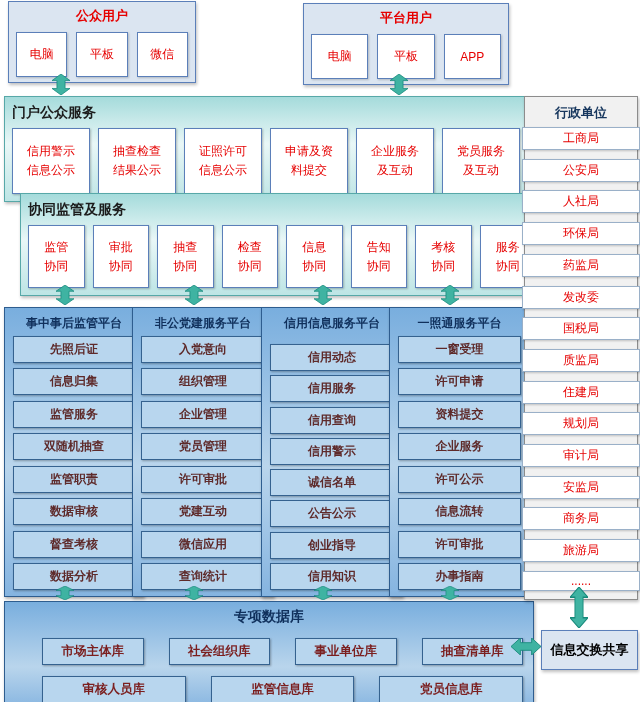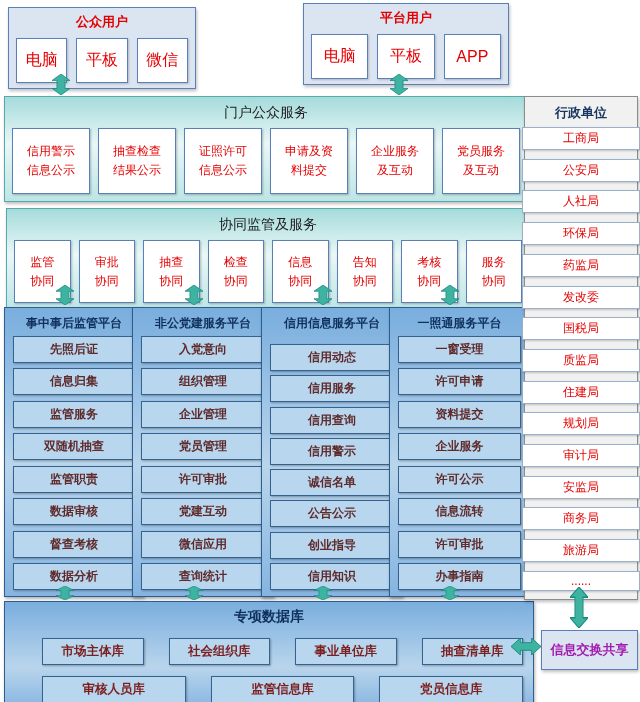--- a/index.html
+++ b/index.html
@@ -3,25 +3,25 @@
 <meta charset="utf-8">
 <style>
   html,body{margin:0;padding:0;}
   body{font-family:"Liberation Sans","DejaVu Sans",sans-serif;background:#ffffff;}
   #canvas{position:relative;width:640px;height:702px;background:#ffffff;overflow:hidden;}
 
   
   .user-box{position:absolute;background:#dbe5f1;border:1px solid #5b7fb9;box-shadow:1px 2px 3px rgba(0,0,0,.25);padding:5px 7px;display:flex;flex-direction:column;}
   .user-title{color:#e60000;font-weight:bold;font-size:13px;text-align:center;margin-bottom:7px;}
   .device-row{display:flex;gap:9px;flex:1;}
-  .device{flex:1;background:#ffffff;border:1px solid #5b7fb9;color:#e60000;font-size:16px;text-align:center;padding:3px 0;box-shadow:1px 1px 2px rgba(0,0,0,.2);display:flex;align-items:center;justify-content:center;}
+  .device{flex:1;background:#ffffff;border:1px solid #5b7fb9;color:#e60000;font-size:12px;text-align:center;padding:3px 0;box-shadow:1px 1px 2px rgba(0,0,0,.2);display:flex;align-items:center;justify-content:center;}
 
   
   .teal-section{position:absolute;border:1px solid #57a8a8;background:linear-gradient(180deg,#a5dbdb 0%,#e9f7f7 45%,#bde5e5 100%);box-shadow:1px 2px 3px rgba(0,0,0,.25);padding:4px 7px 7px;display:flex;flex-direction:column;}
-  .teal-title{text-align:center;font-size:14px;font-weight:normal;color:#1c1c1c;padding:3px 0 6px;}
+  .teal-title{font-size:14px;font-weight:bold;color:#1c1c1c;padding:3px 0 6px;}
   .teal-items{flex:1;display:flex;gap:8px;align-items:stretch;}
   .teal-item{flex:1;background:#ffffff;border:1px solid #5b7fb9;color:#e60000;font-size:12px;line-height:1.55;text-align:center;display:flex;align-items:center;justify-content:center;white-space:pre-line;box-shadow:1px 1px 2px rgba(0,0,0,.25);padding:2px 0;}
 
   
   .platform{position:absolute;top:307px;height:278px;border:1px solid #2e5d8f;background:linear-gradient(180deg,#79aede 0%,#b9d5ec 55%,#85b4e0 100%);box-shadow:1px 2px 3px rgba(0,0,0,.3);padding:4px 8px 6px;display:flex;flex-direction:column;}
   .platform-title{text-align:center;color:#10305c;font-weight:bold;font-size:12px;padding:3px 0 4px;white-space:nowrap;}
   .platform-items{flex:1;display:flex;flex-direction:column;justify-content:space-between;}
   .platform-item{height:25px;background:#b8d6ee;border:1px solid #35628f;color:#5e2a2a;font-size:12px;font-weight:bold;display:flex;align-items:center;justify-content:center;box-shadow:1px 1px 2px rgba(0,0,0,.3);}
 
   
@@ -31,32 +31,32 @@
   .db-row{display:flex;gap:25px;padding-left:27px;}
   .db-item{flex:1;height:25px;background:#b8d6ee;border:1px solid #35628f;color:#7b1f1f;font-weight:bold;font-size:12.5px;display:flex;align-items:center;justify-content:center;box-shadow:1px 1px 2px rgba(0,0,0,.3);}
 
   
   .admin{position:absolute;left:524px;top:96px;width:112px;height:489px;background:#f1f1f1;border:1px solid #8c8c8c;box-shadow:1px 2px 3px rgba(0,0,0,.25);display:flex;flex-direction:column;align-items:center;padding:5px 0 8px;}
   .admin-title{color:#17375e;font-weight:bold;font-size:13px;padding:2px 0 5px;}
   .admin-items{flex:1;display:flex;flex-direction:column;justify-content:space-between;align-items:center;width:100%;}
   .admin-item{width:82px;background:#ffffff;border:1px solid #9ab0c8;color:#e60000;font-size:12px;text-align:center;padding:2px 17px;box-shadow:1px 1px 2px rgba(0,0,0,.2);}
 
   
-  .exchange{position:absolute;left:541px;top:630px;width:95px;height:38px;background:#dbe5f1;border:1px solid #5b7fb9;color:#a21caf;font-weight:bold;font-size:13px;display:flex;align-items:center;justify-content:center;box-shadow:1px 2px 3px rgba(0,0,0,.25);}
+  .exchange{position:absolute;left:541px;top:630px;width:95px;height:38px;background:#dbe5f1;border:1px solid #5b7fb9;color:#000000;font-weight:bold;font-size:13px;display:flex;align-items:center;justify-content:center;box-shadow:1px 2px 3px rgba(0,0,0,.25);}
 
   
   .arrow{position:absolute;}
   .arrow svg{display:block;width:100%;height:100%;}
 </style>
 </head>
 <body>
 
 <div id="canvas">
 
-  <div class="user-box" style="left:8px;top:7px;width:172px;height:70px;">
+  <div class="user-box" style="left:8px;top:1px;width:172px;height:70px;">
     <div class="user-title">公众用户</div>
     <div class="device-row">
       <div class="device">电脑</div>
       <div class="device">平板</div>
       <div class="device">微信</div>
     </div>
   </div>
 
   <div class="user-box" style="left:303px;top:3px;width:190px;height:70px;justify-content:space-between;">
     <div class="user-title">平台用户</div>
@@ -89,21 +89,21 @@
 信息公示</div>
       <div class="teal-item">申请及资
 料提交</div>
       <div class="teal-item">企业服务
 及互动</div>
       <div class="teal-item">党员服务
 及互动</div>
     </div>
   </div>
 
-  <div class="teal-section" style="left:6px;top:193px;width:508px;height:90px;margin-top:15px;">
+  <div class="teal-section" style="left:20px;top:193px;width:508px;height:90px;">
     <div class="teal-title">协同监管及服务</div>
     <div class="teal-items">
       <div class="teal-item">监管
 协同</div>
       <div class="teal-item">审批
 协同</div>
       <div class="teal-item">抽查
 协同</div>
       <div class="teal-item">检查
 协同</div>

